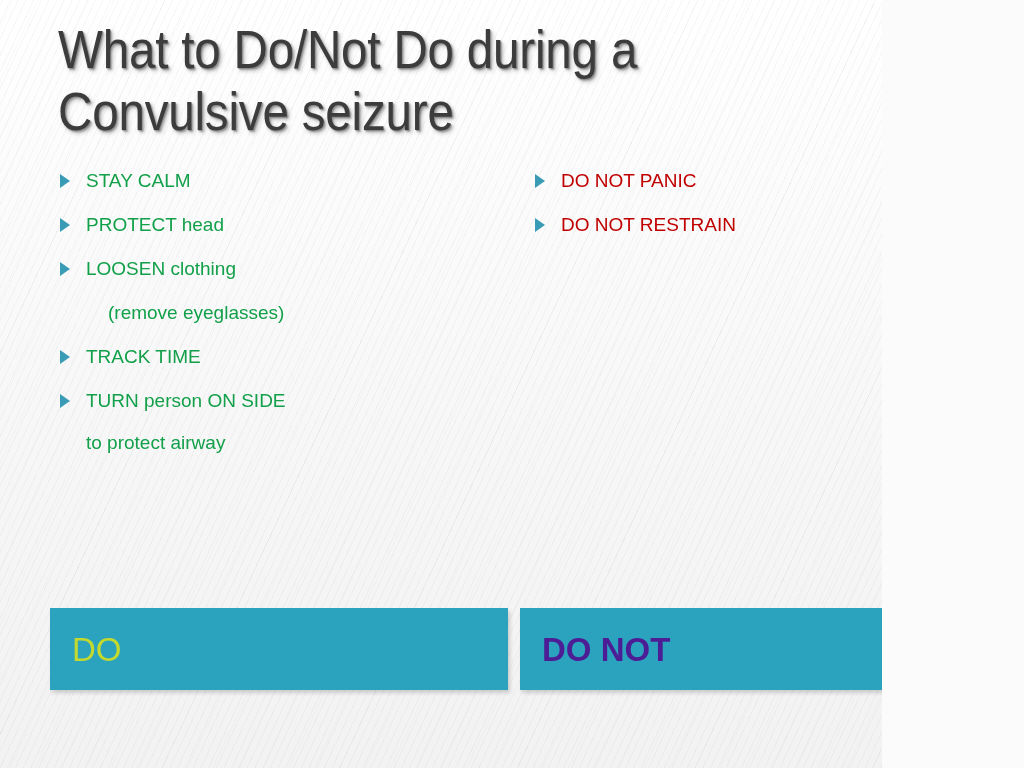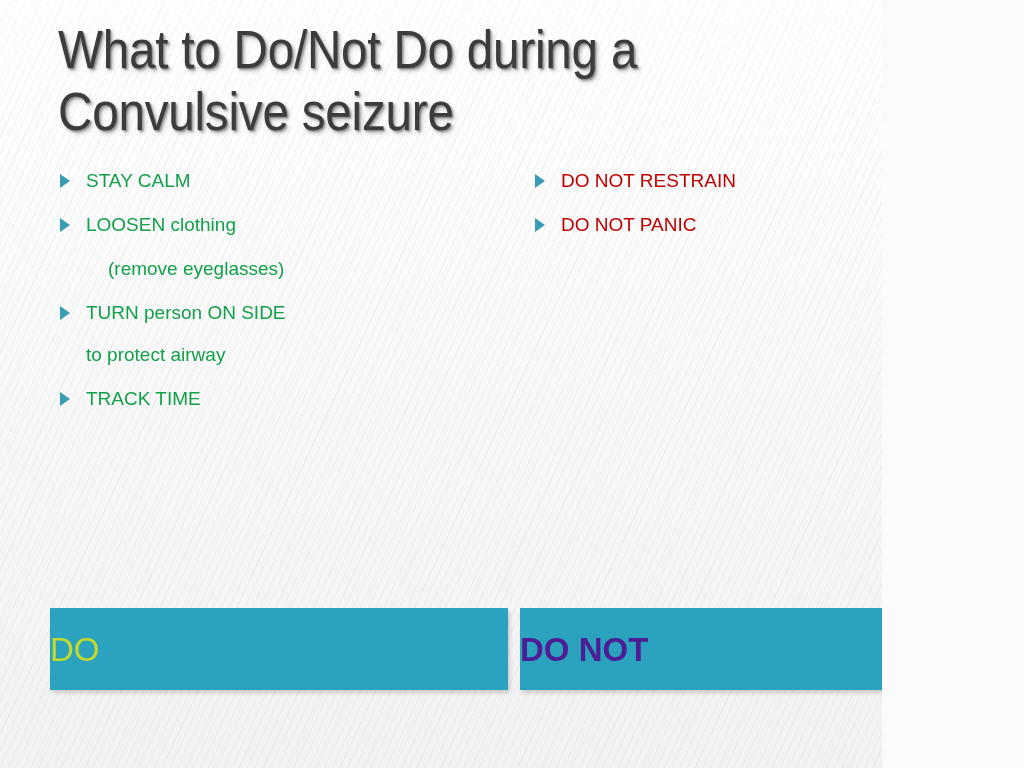--- a/index.html
+++ b/index.html
@@ -117,20 +117,21 @@
     height: 82px;
     background-color: #2ba3bf;
     box-shadow: 2px 3px 4px rgba(0,0,0,0.16);
     display: flex;
     align-items: center;
   }
   .bar-do   { left: 50px;  width: 458px; }
   .bar-dont { left: 520px; width: 454px; }
 
   .bar-label {
+    padding-left: 22px;
     font-family: "Liberation Sans", sans-serif;
     font-size: 33px;
     line-height: 33px;
     font-weight: 400;
   }
   .bar-do   .bar-label { color: #c3d92e; }
   .bar-dont .bar-label { color: #4c1d95; font-weight: bold; }
 </style>
 </head>
 <body>
@@ -142,66 +143,72 @@
 
   <div class="col col-do">
 
     <div class="bullet-row">
       <span class="bullet-marker">
           <span class="tri"></span>
         </span>
       <span class="bullet-text">STAY CALM</span>
     </div>
 
+    <div class="bullet-row">
+      <span class="bullet-marker">
+          <span class="tri"></span>
+        </span>
+      <span class="bullet-text">PROTECT head</span>
+    </div>
 
     <div class="bullet-row">
       <span class="bullet-marker">
           <span class="tri"></span>
         </span>
       <span class="bullet-text">LOOSEN clothing</span>
     </div>
 
     <div class="bullet-row cont-row">
       <span class="bullet-marker">
           <span class="tri"></span>
         </span>
       <span class="bullet-text cont-indent">(remove eyeglasses)</span>
+    </div>
+
+    <div class="bullet-row">
+      <span class="bullet-marker">
+          <span class="tri"></span>
+        </span>
+      <span class="bullet-text">TRACK TIME</span>
     </div>
 
     <div class="bullet-row">
       <span class="bullet-marker">
           <span class="tri"></span>
         </span>
       <span class="bullet-text">TURN person ON SIDE
 to protect airway</span>
     </div>
 
-    <div class="bullet-row">
-      <span class="bullet-marker">
-          <span class="tri"></span>
-        </span>
-      <span class="bullet-text">TRACK TIME</span>
-    </div>
-
   </div>
 
   <div class="col col-dont">
 
     <div class="bullet-row">
       <span class="bullet-marker">
           <span class="tri"></span>
         </span>
+      <span class="bullet-text">DO NOT PANIC</span>
+    </div>
+
+    <div class="bullet-row">
+      <span class="bullet-marker">
+          <span class="tri"></span>
+        </span>
       <span class="bullet-text">DO NOT RESTRAIN</span>
-    </div>
-
-    <div class="bullet-row">
-      <span class="bullet-marker">
-          <span class="tri"></span>
-        </span>
-      <span class="bullet-text">DO NOT PANIC</span>
     </div>
 
 
 
   </div>
 
   <div class="bar bar-do">
     <span class="bar-label">DO</span>
   </div>
 

